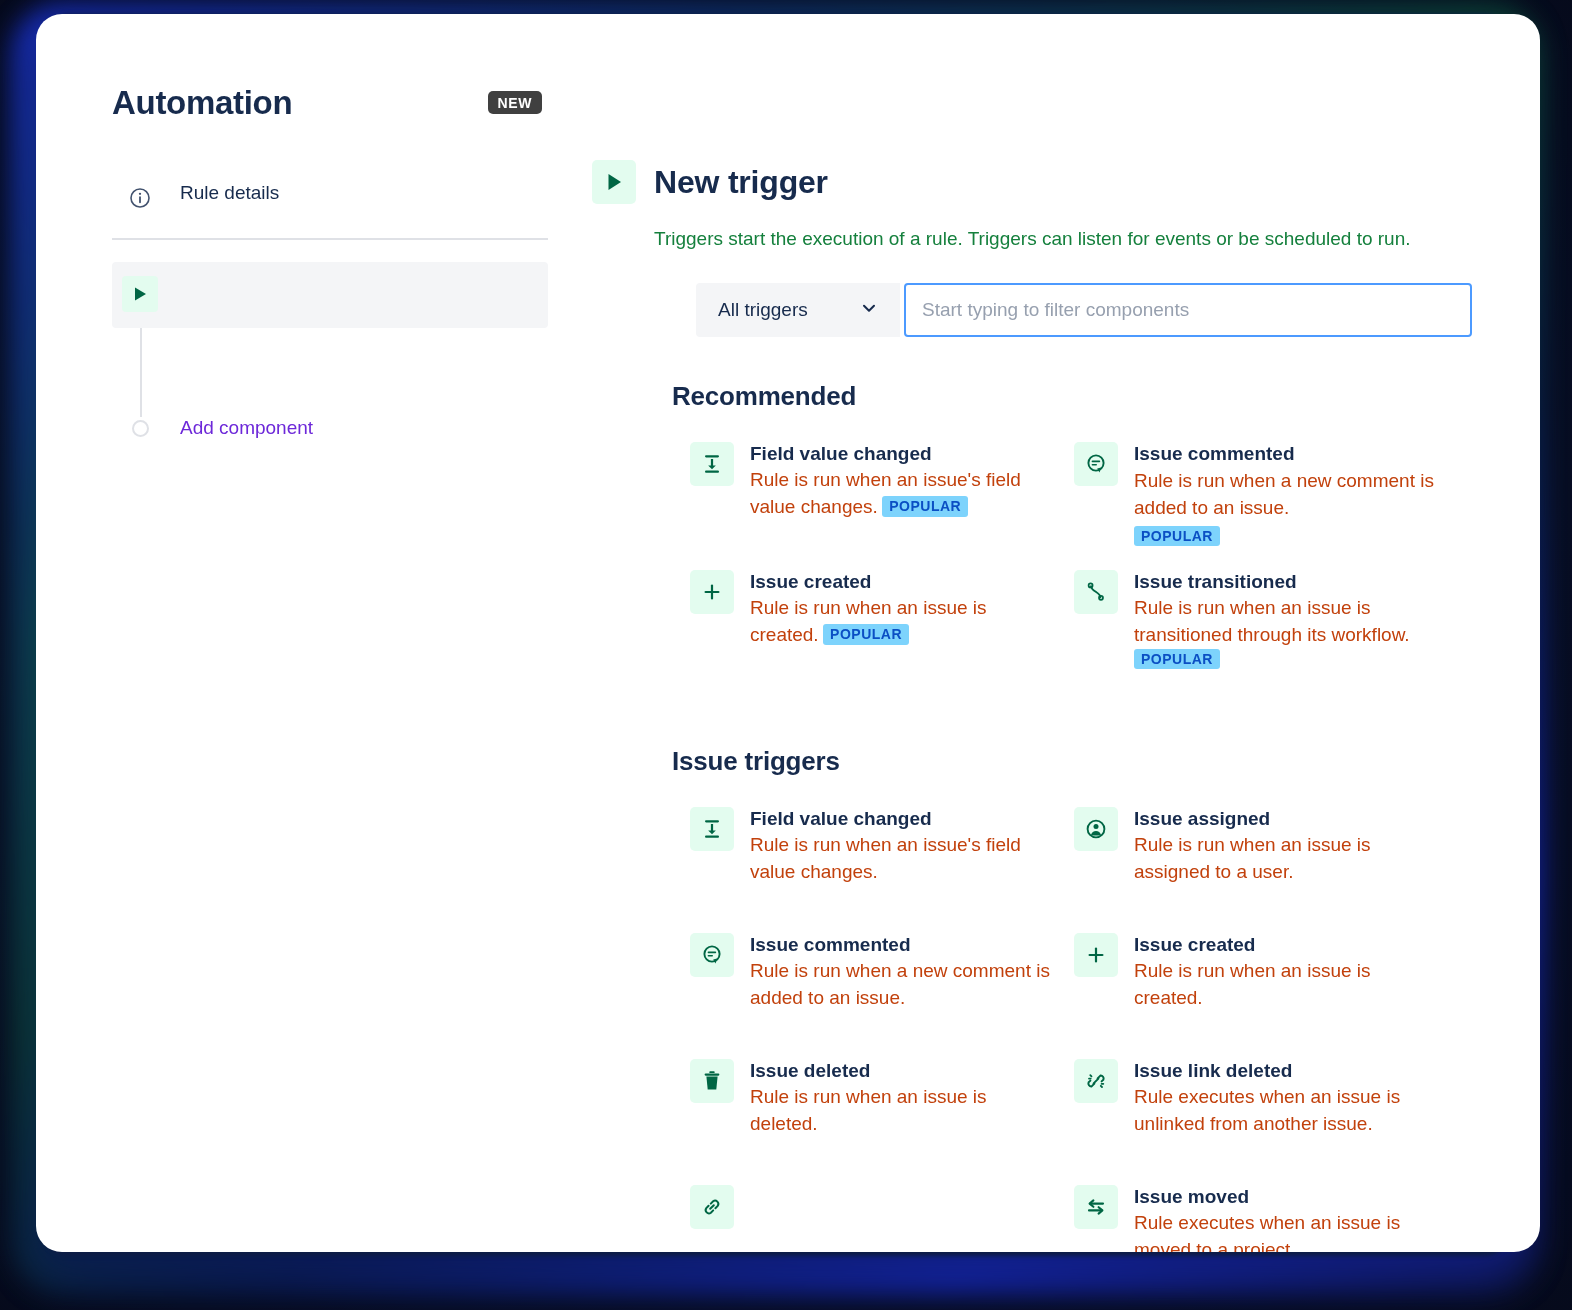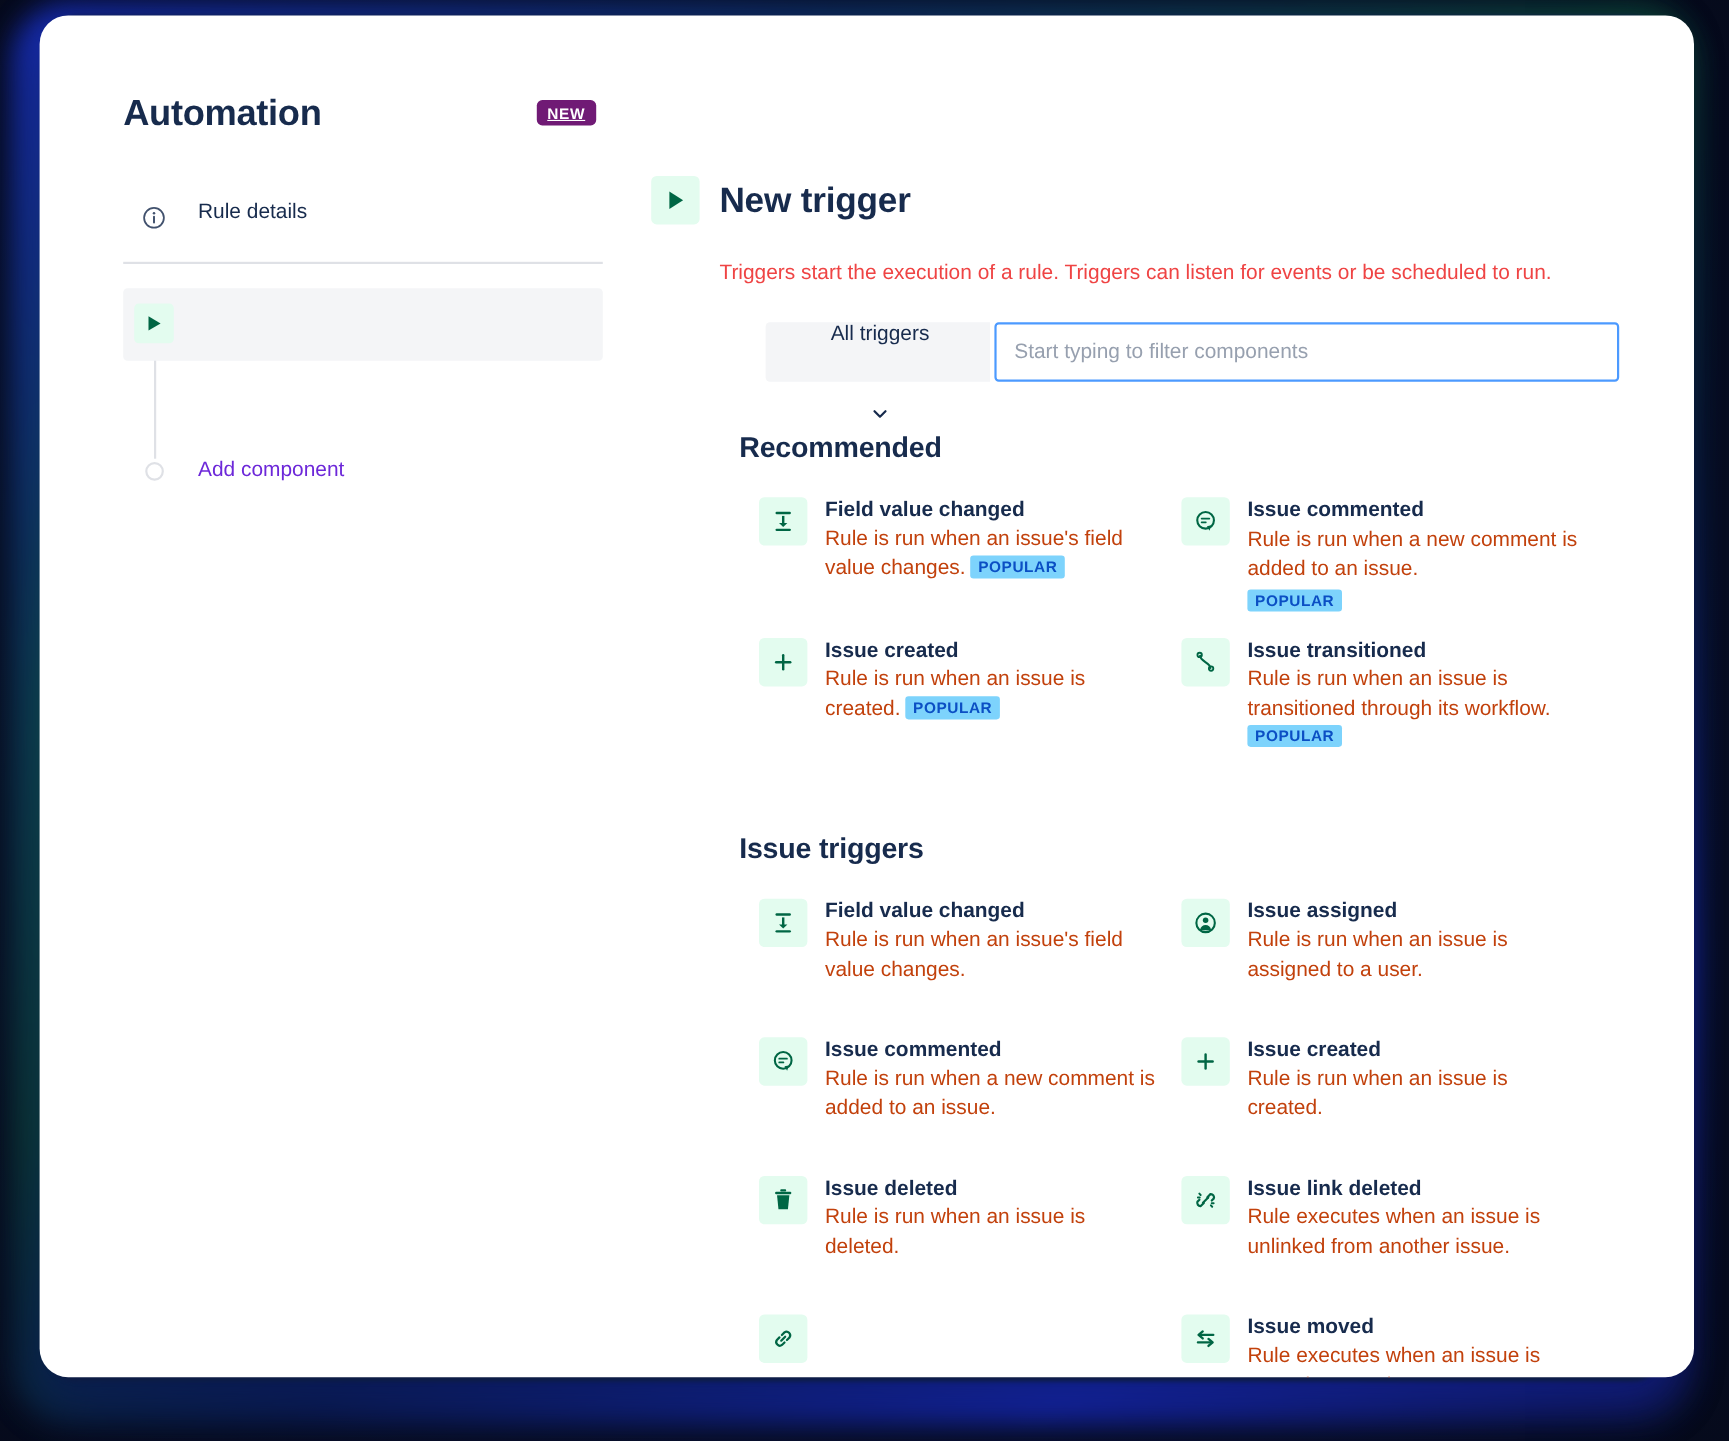--- a/index.html
+++ b/index.html
@@ -66,29 +66,28 @@
   }
   .page-title {
     font-size: 33px;
     font-weight: 700;
     letter-spacing: -.3px;
     color: #172b4d;
     line-height: 1;
   }
   .new-badge {
     margin-left: auto;
-    background: #701a75;
+    background: #404040;
     color: #ffffff;
     font-size: 14px;
     font-weight: 700;
     letter-spacing: .6px;
     padding: 5px 10px 4px;
     border-radius: 5px;
     line-height: 1;
-    text-decoration: underline;
   }
 
   
   .rail {
     position: absolute;
     left: 76px; top: 158px;
     width: 436px;
   }
   .rail-item {
     position: relative;
@@ -162,44 +161,43 @@
     display: flex; align-items: center; justify-content: center;
     flex: 0 0 44px;
   }
   .main-title {
     font-size: 32px;
     font-weight: 600;
     letter-spacing: -.2px;
     color: #172b4d;
   }
   .main-desc {
-    margin-top: 32px;
+    margin-top: 22px;
     margin-left: 62px;
     font-size: 19px;
-    color: #ef4444;
+    color: #15803d;
     line-height: 1.4;
   }
 
   .filter-row {
     margin-top: 30px;
     margin-left: 104px;
     display: flex;
     align-items: stretch;
   }
   .select-box {
     background: #f4f5f7;
     border-radius: 4px 0 0 4px;
     display: flex;
     align-items: center;
     gap: 52px;
     padding: 0 18px 0 22px;
     height: 54px;
     cursor: pointer;
     min-width: 204px;
-    flex-direction: column;
   }
   .select-label { font-size: 19px; color: #172b4d; }
   .filter-input {
     flex: 1;
     height: 54px;
     border: 2px solid #4c9aff;
     border-radius: 4px;
     background: #fff;
     padding: 0 16px;
     font-size: 19px;

